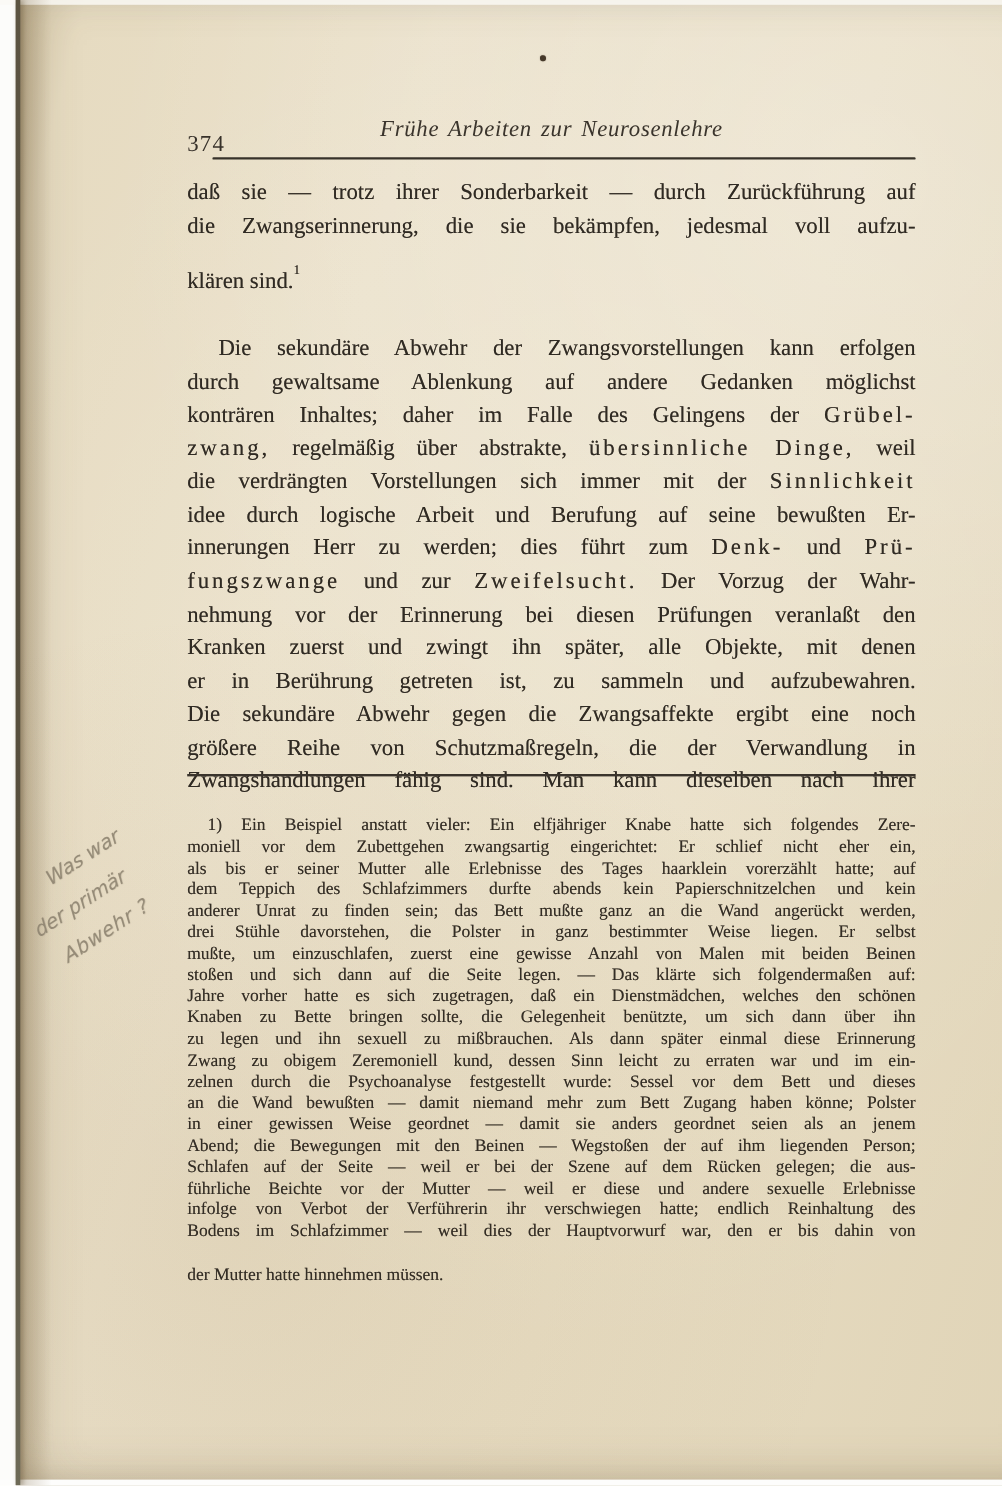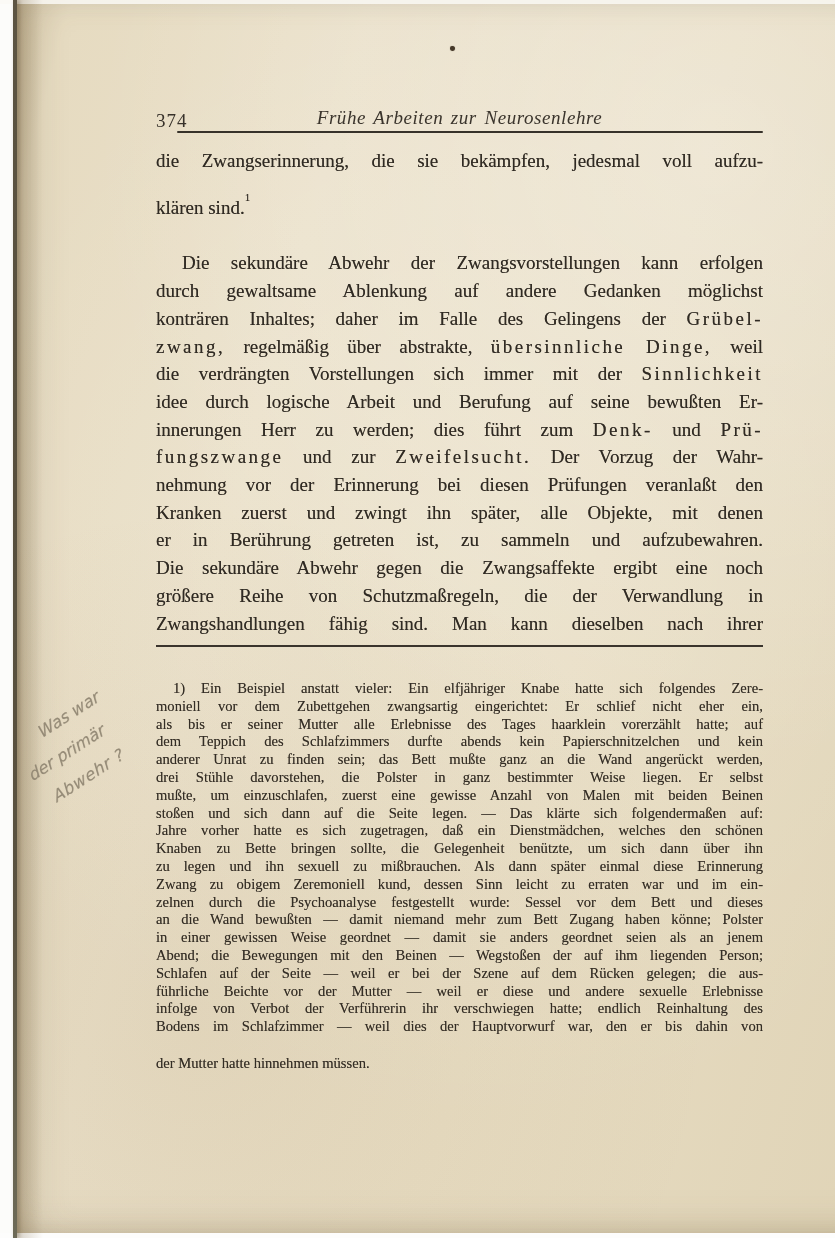--- a/index.html
+++ b/index.html
@@ -43,21 +43,21 @@
     background:linear-gradient(270deg, rgba(140,125,90,0.35), rgba(140,125,90,0.0));
   }
 
   
   .pagenum{
     position:absolute;left:156px;top:109px;
     font-size:19px;line-height:24px;color:#37312a;
     letter-spacing:1px;
   }
   .runhead{
-    position:absolute;left:156px;top:106px;width:607px;
+    position:absolute;left:156px;top:96px;width:607px;
     text-align:center;font-style:italic;font-size:19px;line-height:24px;
     color:#3a342c;letter-spacing:0.03em;word-spacing:0.12em;
   }
   .headrule{
     position:absolute;left:177px;top:131px;width:586px;height:2.2px;
     background:#37322a;border-radius:1px;
   }
 
   
   .bodytext{
@@ -123,20 +123,21 @@
 
   <div class="speck"></div>
 
   <div class="marginalia" id="marginalia">
       <div class="m0">Was war</div>
       <div class="m1">der primär</div>
       <div class="m2">Abwehr ?</div>
     </div>
 
   <div class="bodytext" id="bodytext">
+      <div class="line"><span>daß sie — trotz ihrer Sonderbarkeit — durch Zurückführung auf</span></div>
       <div class="line"><span>die Zwangserinnerung, die sie bekämpfen, jedesmal voll aufzu-</span></div>
       <div class="line end"><span>klären sind.</span><sup>1</sup></div>
       <div class="line indent"><span>Die sekundäre Abwehr der Zwangsvorstellungen kann erfolgen</span></div>
       <div class="line"><span>durch gewaltsame Ablenkung auf andere Gedanken möglichst</span></div>
       <div class="line"><span>konträren Inhaltes; daher im Falle des Gelingens der </span><span class="sperr">Grübel-</span></div>
       <div class="line"><span class="sperr">zwang,</span><span> regelmäßig über abstrakte, </span><span class="sperr">übersinnliche Dinge,</span><span> weil</span></div>
       <div class="line"><span>die verdrängten Vorstellungen sich immer mit der </span><span class="sperr">Sinnlichkeit</span></div>
       <div class="line"><span>idee durch logische Arbeit und Berufung auf seine bewußten Er-</span></div>
       <div class="line"><span>innerungen Herr zu werden; dies führt zum </span><span class="sperr">Denk-</span><span> und </span><span class="sperr">Prü-</span></div>
       <div class="line"><span class="sperr">fungszwange</span><span> und zur </span><span class="sperr">Zweifelsucht.</span><span> Der Vorzug der Wahr-</span></div>

